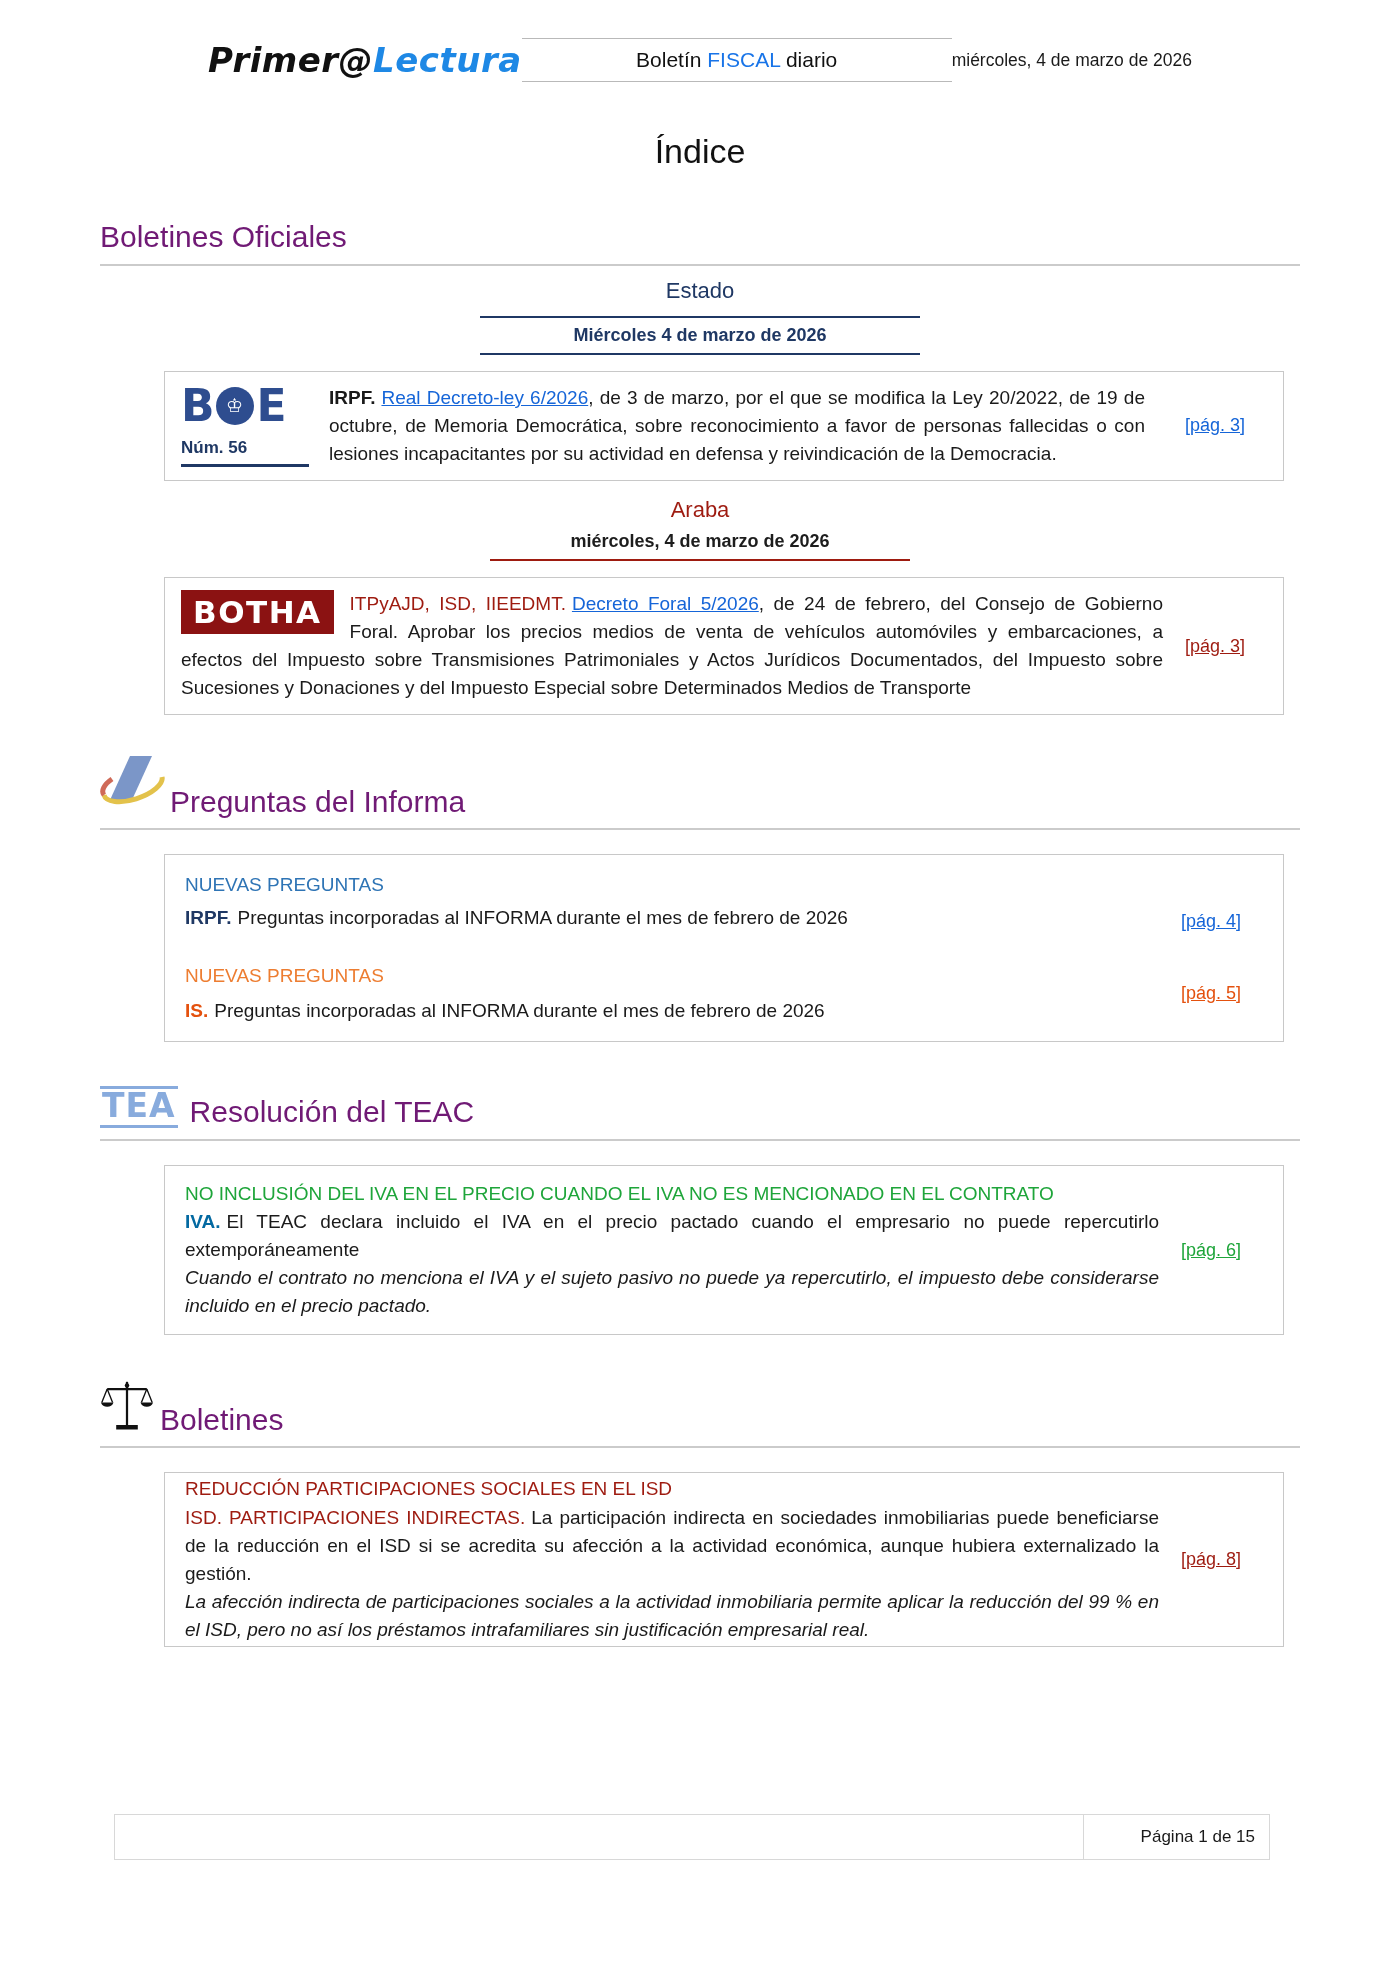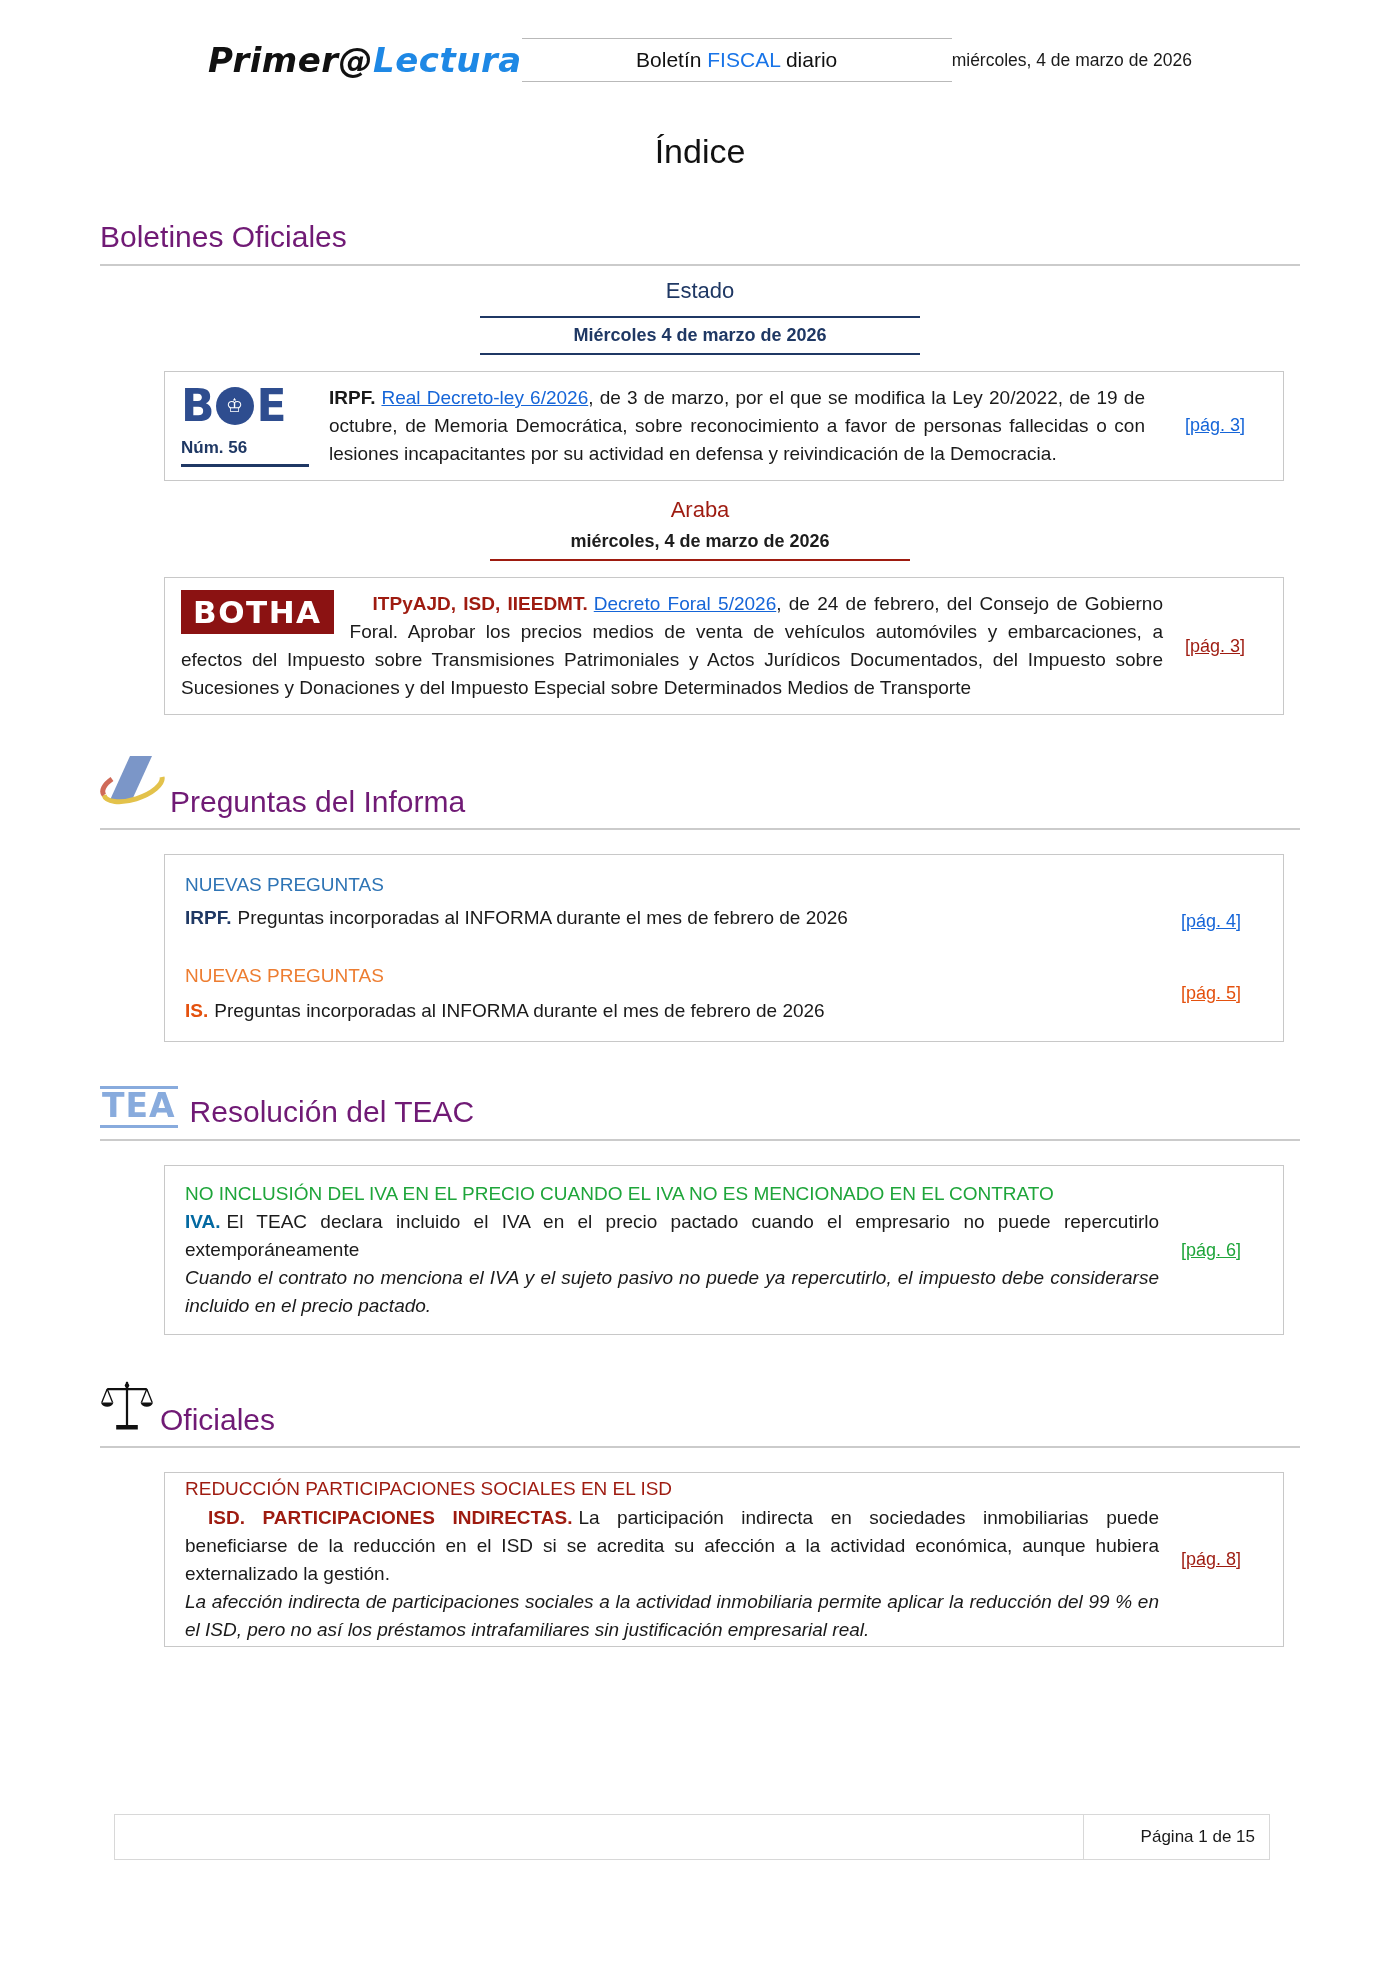--- a/index.html
+++ b/index.html
@@ -61,21 +61,21 @@
                background:#2e4d8f; color:#ffffff; align-items:center; justify-content:center;
                font-size:19px; margin:0 3px; letter-spacing:0; }
   .boe-num { margin-top:10px; font-size:17px; font-weight:bold; color:#1f3864;
              border-bottom:3px solid #1f3864; padding-bottom:6px; width:100%; }
   .boe-txt { padding:0 18px 0 20px; }
 
   
   .botha-logo { float:left; background:#8b1212; color:#ffffff; font-weight:800;
                 font-size:31px; letter-spacing:1.5px; padding:5px 12px; margin:0 16px 6px 0;
                 font-family:"DejaVu Sans", sans-serif; line-height:1.1; }
-  .maroon-lbl { color:#9e1b10; font-weight:bold; margin-right:6px;margin-left:23px; }
+  .maroon-lbl { color:#9e1b10; font-weight:normal; margin-right:6px; }
 
   
   .box.col { display:block; }
   .entry-row { display:flex; }
   .entry-row + .entry-row { margin-top:30px; }
   .entry-left { flex:1; font-size:19px; line-height:1.5; }
   .tag-blue   { color:#2e74b5; font-size:19px; }
   .tag-orange { color:#ed7d31; font-size:19px; }
   .navy-lbl { color:#1f3864; font-weight:bold; margin-right:6px; }
   .verm-lbl { color:#e4510e; font-weight:bold; margin-right:6px; }
@@ -224,21 +224,21 @@
         <line x1="8" y1="10" x2="52" y2="10" stroke="#111" stroke-width="2.5"></line>
         <circle cx="30" cy="6" r="2.5" fill="#111"></circle>
         <line x1="8" y1="10" x2="2" y2="25" stroke="#111" stroke-width="1.5"></line>
         <line x1="8" y1="10" x2="14" y2="25" stroke="#111" stroke-width="1.5"></line>
         <path d="M1,25 A7.5,7.5 0 0 0 15,25 Z" fill="#111"></path>
         <line x1="52" y1="10" x2="46" y2="25" stroke="#111" stroke-width="1.5"></line>
         <line x1="52" y1="10" x2="58" y2="25" stroke="#111" stroke-width="1.5"></line>
         <path d="M45,25 A7.5,7.5 0 0 0 59,25 Z" fill="#111"></path>
         <rect x="18" y="50" width="24" height="5" fill="#111"></rect>
       </svg>
-      <div class="sec-title">Oficiales</div>
+      <div class="sec-title">Boletines</div>
     </div>
     <div class="rule"></div>
 
     <div class="box" style="margin-top:24px; padding:2px 20px;">
       <div class="txt">
         <div class="maroon-title">REDUCCIÓN PARTICIPACIONES SOCIALES EN EL ISD</div>
         <div>
           <span class="maroon-lbl">ISD. PARTICIPACIONES INDIRECTAS.</span><span>La participación indirecta en sociedades inmobiliarias puede beneficiarse de la reducción en el ISD si se acredita su afección a la actividad económica, aunque hubiera externalizado la gestión.</span>
         </div>
         <div class="italic">La afección indirecta de participaciones sociales a la actividad inmobiliaria permite aplicar la reducción del 99 % en el ISD, pero no así los préstamos intrafamiliares sin justificación empresarial real.</div>

